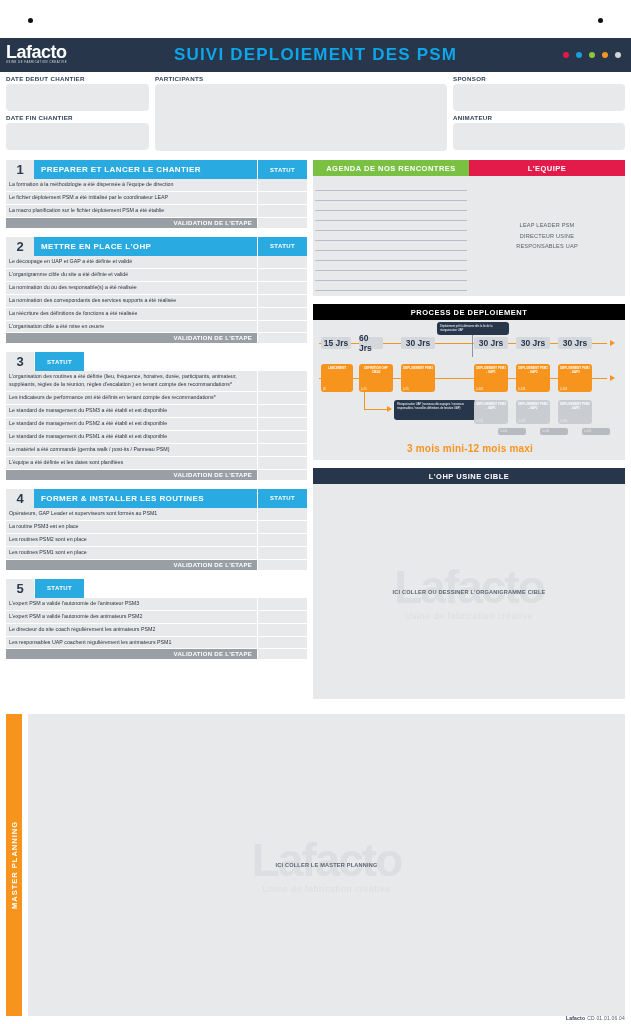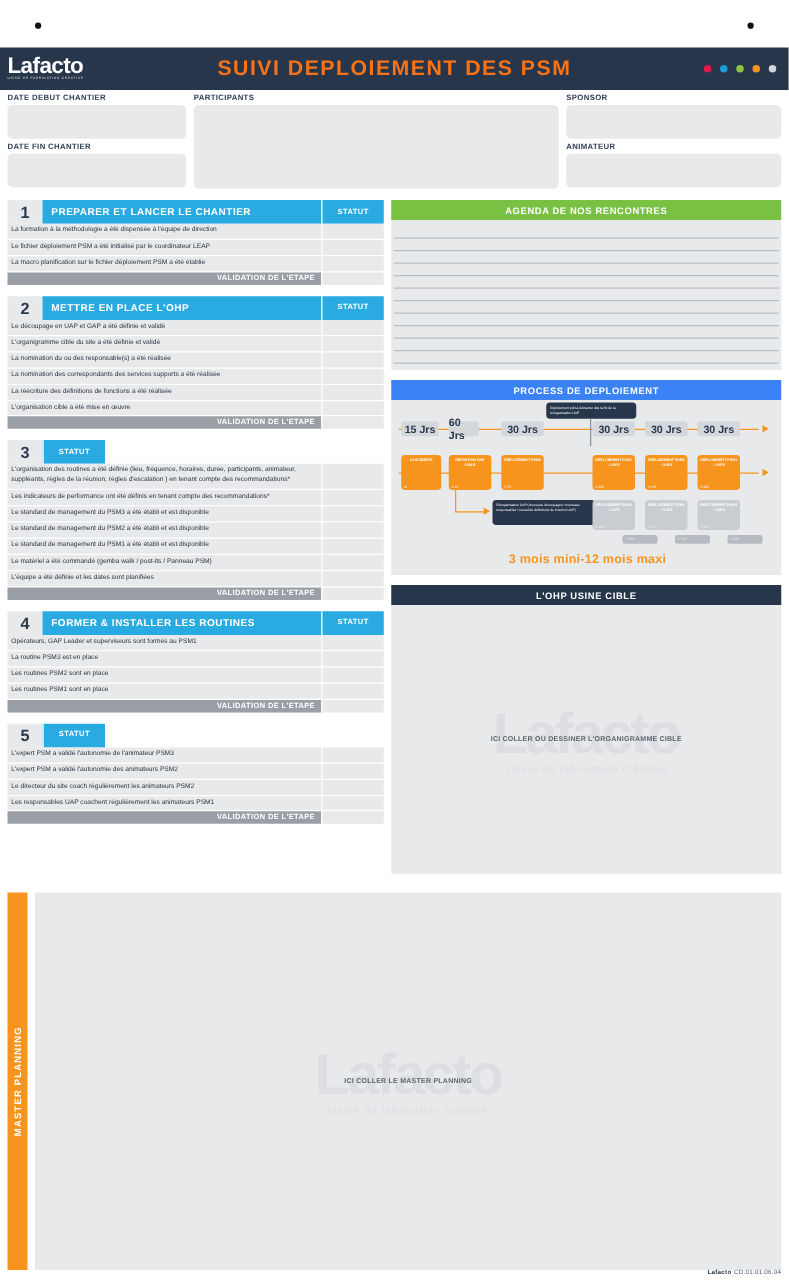--- a/index.html
+++ b/index.html
@@ -23,21 +23,21 @@
     background:#27364b; display:flex; align-items:center;
   }
   .logo {
     margin-left:6px; color:#fff; font-size:18px; font-weight:bold;
     letter-spacing:-0.5px; font-family:"Liberation Sans", sans-serif;
     line-height:1; position:relative; top:-1px;
   }
   .logo .sub { display:block; font-size:2.6px; letter-spacing:0.6px; font-weight:normal; opacity:.85; margin-top:1px;}
   .header-title {
     position:absolute; left:0; right:0; text-align:center;
-    color:#f97316; font-size:17px; font-weight:bold; letter-spacing:1.2px;
+    color:#0ea5e9; font-size:17px; font-weight:bold; letter-spacing:1.2px;
   }
   .dots { position:absolute; right:10px; display:flex; gap:7px; }
   .dot { width:6px; height:6px; border-radius:50%; }
 
   
   .info {
     position:absolute; top:72px; left:0; width:631px; height:86px;
     background:#fff; padding:3px 6px 0 6px;
   }
   .info-label {
@@ -98,21 +98,21 @@
   .agenda-head { background:#7ac143; }
   .equipe-head { background:#e31b4b; }
   .agenda-body { background:#e7e9eb; height:120px; padding:5px 2px; }
   .agenda-line { height:10px; border-bottom:1px solid #b9bec6; }
   .equipe-body {
     background:#e7e9eb; height:120px; display:flex;
     align-items:center; justify-content:center; text-align:center;
   }
   .equipe-text { font-size:5.6px; color:#5a616c; line-height:1.9; letter-spacing:.2px; }
 
-  .proc-head { background:#3b82f6; }
+  .proc-head { background:#000000; }
   .proc-body { background:#e7e9eb; height:140px; position:relative; padding:0; }
 
   .ohp-head { background:#27364b; }
   .ohp-body {
     background:#e7e9eb; height:215px; position:relative;
     display:flex; align-items:center; justify-content:center;
   }
 
   
   .wm {
@@ -407,20 +407,30 @@
               <div class="agenda-line"></div>
               <div class="agenda-line"></div>
               <div class="agenda-line"></div>
               <div class="agenda-line"></div>
               <div class="agenda-line"></div>
               <div class="agenda-line"></div>
               <div class="agenda-line"></div>
               <div class="agenda-line"></div>
             </div>
         </div>
+        <div class="panel">
+          <div class="panel-head equipe-head">L'EQUIPE</div>
+          <div class="equipe-body">
+            <div class="equipe-text" id="equipe-host">
+                <div>LEAP LEADER PSM</div>
+                <div>DIRECTEUR USINE</div>
+                <div>RESPONSABLES UAP</div>
+              </div>
+          </div>
+        </div>
       </div>
 
       <div style="margin-bottom:8px;">
         <div class="panel-head proc-head">PROCESS DE DEPLOIEMENT</div>
         <div class="proc-body">
           <div class="timeline">
 
             <div class="arrowline" style="left:2px; right:14px; top:19px;"></div>
             <div class="arrowhead" style="right:6px; top:16px;"></div>
             <div class="arrowline" style="left:2px; right:14px; top:54px;"></div>

